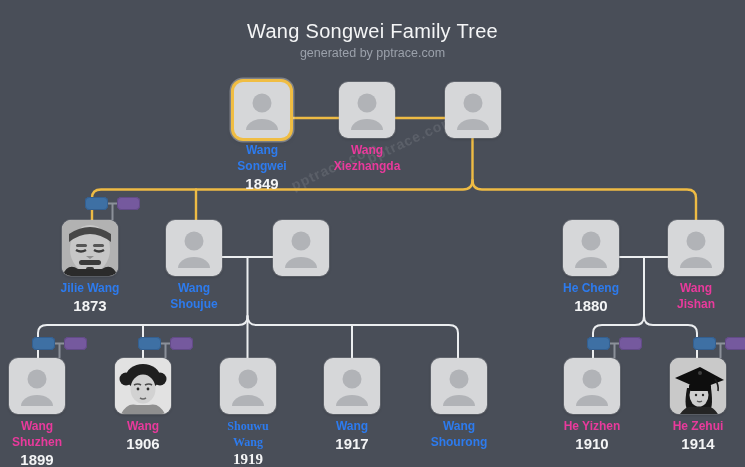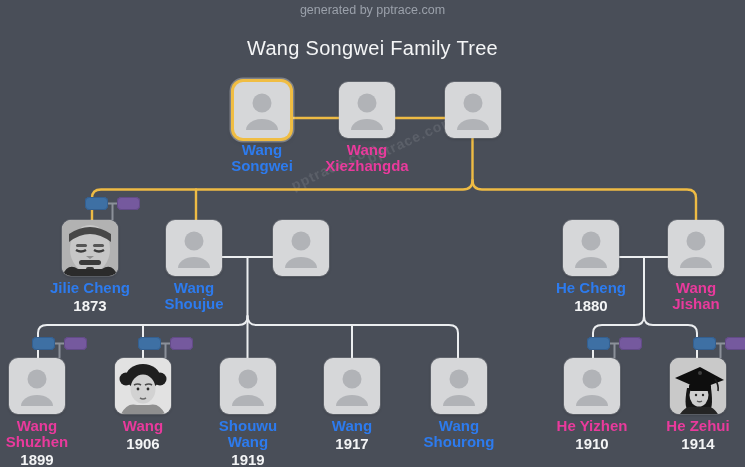--- a/index.html
+++ b/index.html
@@ -28,33 +28,33 @@
   .card{
     position:absolute;z-index:4;width:56px;height:56px;border-radius:9px;background:#d6d7d9;
     overflow:hidden;box-shadow:0 0 0 1px rgba(255,255,255,0.15),0 1px 3px rgba(0,0,0,0.25);
   }
   .card.highlighted{
     box-shadow:0 0 0 3px #f0bd43,0 0 0 4.5px rgba(255,255,255,0.30),0 2px 6px rgba(0,0,0,0.35);
   }
   .card svg{display:block;width:100%;height:100%;}
   
   .label{position:absolute;z-index:5;width:110px;text-align:center;pointer-events:none;}
-  .nm{font-size:15px;font-weight:700;line-height:16px;}
+  .nm{font-size:12px;font-weight:700;line-height:16px;}
   .nm.male{color:#2d7bee;}
   .nm.female{color:#e93a9c;}
   .yr{font-size:15px;font-weight:600;color:#f3f4f5;line-height:17px;margin-top:1px;}
 </style>
 </head>
 <body>
 
 <div id="canvas">
 
   <div id="header">
+    <div id="title">Wang Songwei Family Tree</div>
     <div id="subtitle">generated by pptrace.com</div>
-    <div id="title">Wang Songwei Family Tree</div>
   </div>
 
   <span class="watermark" style="left:292px;top:178px">pptrace.com</span>
   <span class="watermark" style="left:368px;top:151px">pptrace.com</span>
 
   <svg id="connectors" width="745" height="467" viewBox="0 0 745 467">
 
     <g fill="none" stroke="#eebb44" stroke-width="2.4" stroke-linecap="round">
       <path d="M290,118 H339"></path>
       <path d="M394,118 H445"></path>
@@ -89,20 +89,21 @@
         <svg viewBox="0 0 56 56">
           <circle cx="28" cy="21" r="9.5" fill="#b1b3b7"></circle>
           <path d="M12,48 A16,11 0 0 1 44,48 Z" fill="#b1b3b7"></path>
         </svg>
       </div>
       <div class="label" style="left: 207px; top: 142px;">
         <div class="nm male">
           <div>Wang</div>
           <div>Songwei</div>
         </div>
+        <div class="yr">1849</div>
       </div>
       <div class="card" style="left: 339px; top: 82px;">
         <svg viewBox="0 0 56 56">
           <circle cx="28" cy="21" r="9.5" fill="#b1b3b7"></circle>
           <path d="M12,48 A16,11 0 0 1 44,48 Z" fill="#b1b3b7"></path>
         </svg>
       </div>
       <div class="label" style="left: 312px; top: 142px;">
         <div class="nm female">
           <div>Wang</div>
@@ -124,21 +125,21 @@
           <rect x="31" y="24" width="11" height="3" rx="1.5" fill="#565656"></rect>
           <path d="M14,30 q5,3 10,0 M32,30 q5,3 10,0" stroke="#3c3c3c" stroke-width="2.4" fill="none"></path>
           <path d="M24,36 h8 l-4,3 z" fill="#8f8f8f"></path>
           <rect x="17" y="40" width="22" height="5" rx="2.5" fill="#3a3a3a"></rect>
           <rect x="24" y="47" width="8" height="6" rx="2" fill="#3a3a3a"></rect>
           <path d="M0,56 Q6,42 16,49 L40,49 Q50,42 56,56 Z" fill="#2b2b2b"></path>
         </svg>
       </div>
       <div class="label" style="left: 35px; top: 280px;">
         <div class="nm male">
-          <div>Jilie Cheng</div>
+          <div>Jilie Wang</div>
         </div>
         <div class="yr">1873</div>
       </div>
       <div class="chipset" style="left: 85px; top: 197px;">
         <span class="chip male"></span>
         <span class="chip female"></span>
       </div>
       <div class="card" style="left: 166px; top: 220px;">
         <svg viewBox="0 0 56 56">
           <circle cx="28" cy="21" r="9.5" fill="#b1b3b7"></circle>
@@ -221,21 +222,21 @@
       <div class="chipset" style="left: 138px; top: 337px;">
         <span class="chip male"></span>
         <span class="chip female"></span>
       </div>
       <div class="card" style="left: 220px; top: 358px;">
         <svg viewBox="0 0 56 56">
           <circle cx="28" cy="21" r="9.5" fill="#b1b3b7"></circle>
           <path d="M12,48 A16,11 0 0 1 44,48 Z" fill="#b1b3b7"></path>
         </svg>
       </div>
-      <div class="label" style="left: 193px; top: 418px;">
+      <div class="label" style="left: 193px; top: 418px; font-family: Liberation Serif, serif;">
         <div class="nm male">
           <div>Shouwu</div>
           <div>Wang</div>
         </div>
         <div class="yr">1919</div>
       </div>
       <div class="card" style="left: 324px; top: 358px;">
         <svg viewBox="0 0 56 56">
           <circle cx="28" cy="21" r="9.5" fill="#b1b3b7"></circle>
           <path d="M12,48 A16,11 0 0 1 44,48 Z" fill="#b1b3b7"></path>

